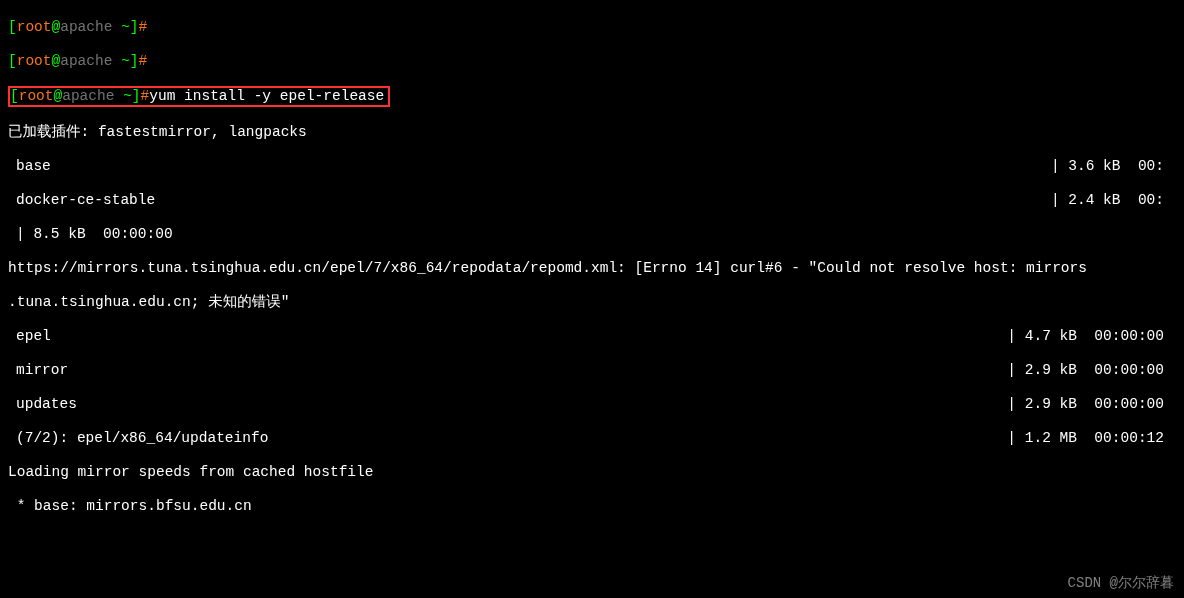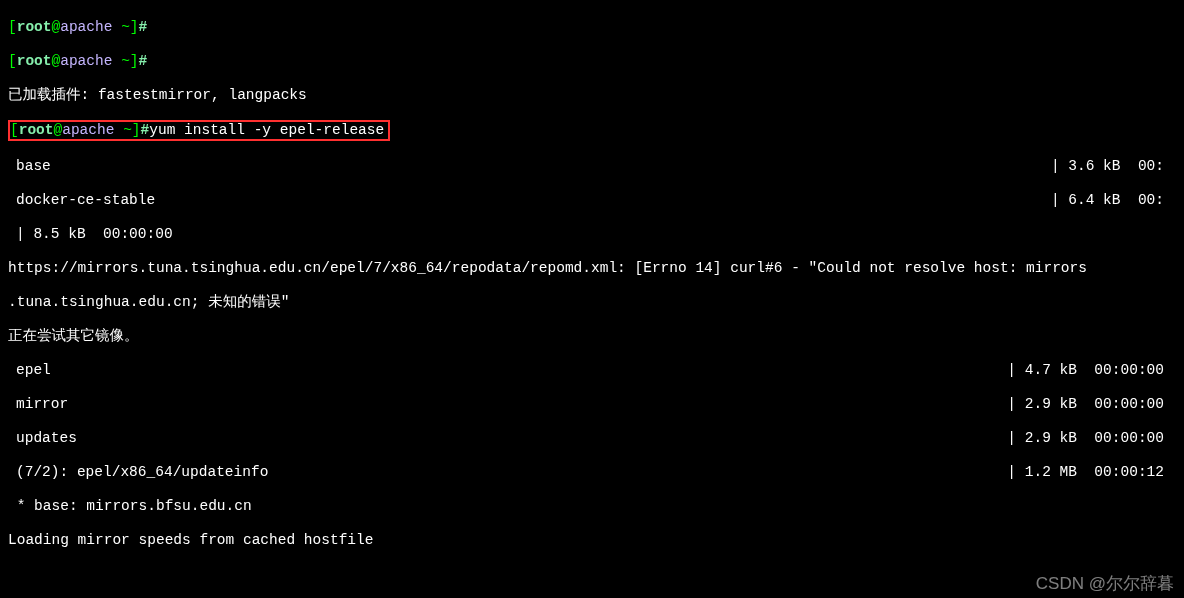--- a/index.html
+++ b/index.html
@@ -12,68 +12,67 @@
     font-family: "Consolas", "Courier New", monospace;
     font-size: 14.5px;
     line-height: 17px;
     overflow: hidden;
     position: relative;
   }
   .term {
     padding: 2px 8px;
     white-space: pre;
   }
-  .red   { color: #86efac; font-weight: bold; }
+  .red   { color: #f97316; }
   .green { color: #00ff00; }
-  .cyan  { color: #c4b5fd; }
+  .cyan  { color: #737373; }
   .white { color: #ffffff; }
   .cn    { letter-spacing: 0px; }
   .line  { display: block; }
   .boxed {
     display: inline-block;
     border: 2px solid #ff3030;
     padding: 0 4px 0 0;
     margin-top: -1px;
   }
   .watermark {
     position: absolute;
     right: 10px;
     bottom: 6px;
     color: rgba(230,230,230,0.55);
-    font-family: Liberation Sans, sans-serif;
-    font-size: 17px;
+    font-family: Liberation Mono, monospace;
+    font-size: 14px;
     pointer-events: none;
   }
   .cols {
     display: flex;
     justify-content: space-between;
     padding-right: 12px;
     margin-left: 8px;
   }
 </style>
 </head>
 <body>
 
 <div class="term">
 <span class="line"><span class="green">[</span><span class="red">root</span><span class="green">@</span><span class="cyan">apache</span><span class="green"> ~</span><span class="green">]</span><span class="red">#</span></span>
 <span class="line"><span class="green">[</span><span class="red">root</span><span class="green">@</span><span class="cyan">apache</span><span class="green"> ~</span><span class="green">]</span><span class="red">#</span></span>
+<span class="line"><span class="boxed"><span class="green">[</span><span class="red">root</span><span class="green">@</span><span class="cyan">apache</span><span class="green"> ~</span><span class="green">]</span><span class="red">#</span><span class="white">yum install -y epel-release</span></span></span>
 <span class="line cn">已加载插件: fastestmirror, langpacks</span>
-<span class="line"><span class="boxed"><span class="green">[</span><span class="red">root</span><span class="green">@</span><span class="cyan">apache</span><span class="green"> ~</span><span class="green">]</span><span class="red">#</span><span class="white">yum install -y epel-release</span></span></span>
 <span class="line cols"><span>base</span><span>| 3.6 kB  00:</span></span>
-<span class="line cols"><span>docker-ce-stable</span><span>| 6.4 kB  00:</span></span>
+<span class="line cols"><span>docker-ce-stable</span><span>| 2.4 kB  00:</span></span>
 <span class="line cols"><span>| 8.5 kB  00:00:00</span></span>
 <span class="line">https://mirrors.tuna.tsinghua.edu.cn/epel/7/x86_64/repodata/repomd.xml: [Errno 14] curl#6 - "Could not resolve host: mirrors</span>
 <span class="line cn">.tuna.tsinghua.edu.cn; 未知的错误"</span>
-<span class="line cn">正在尝试其它镜像。</span>
 <span class="line cols"><span>epel</span><span>| 4.7 kB  00:00:00</span></span>
 <span class="line cols"><span>mirror</span><span>| 2.9 kB  00:00:00</span></span>
 <span class="line cols"><span>updates</span><span>| 2.9 kB  00:00:00</span></span>
 <span class="line cols"><span>(7/2): epel/x86_64/updateinfo</span><span>| 1.2 MB  00:00:12</span></span>
+<span class="line">Loading mirror speeds from cached hostfile</span>
 <span class="line"> * base: mirrors.bfsu.edu.cn</span>
-<span class="line">Loading mirror speeds from cached hostfile</span>
 
 
 
 
 
 
 
 
 
 

